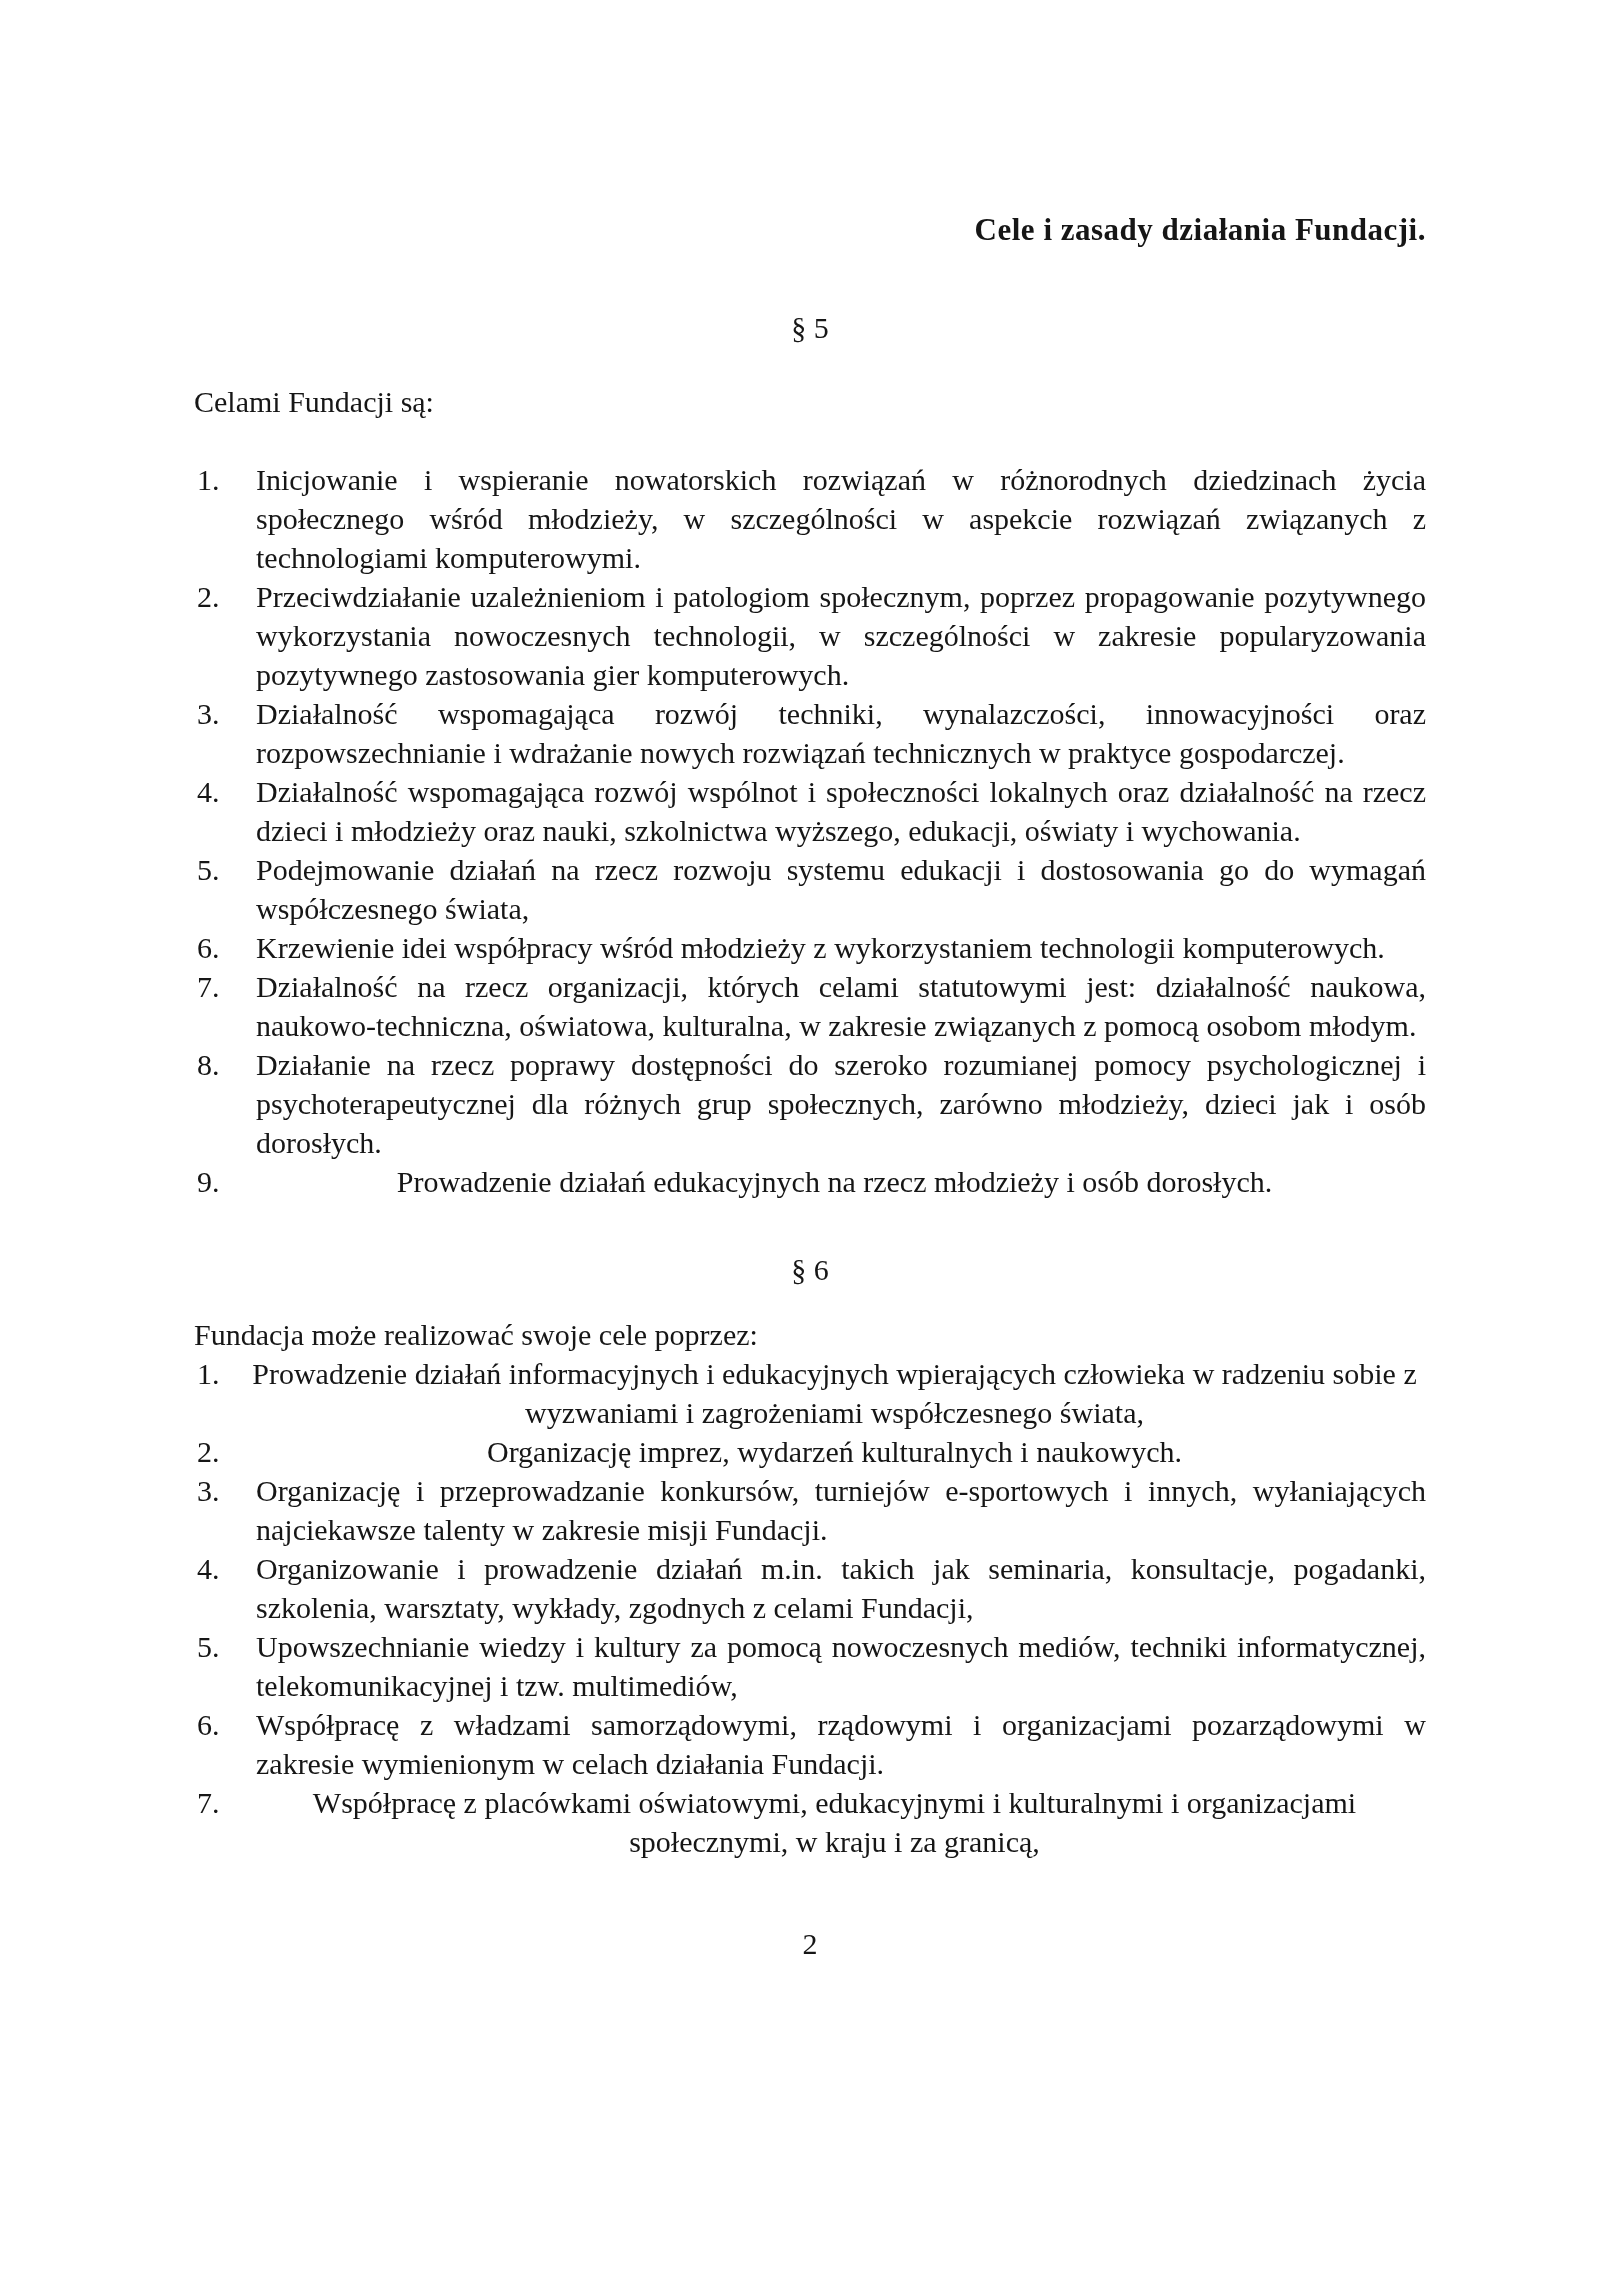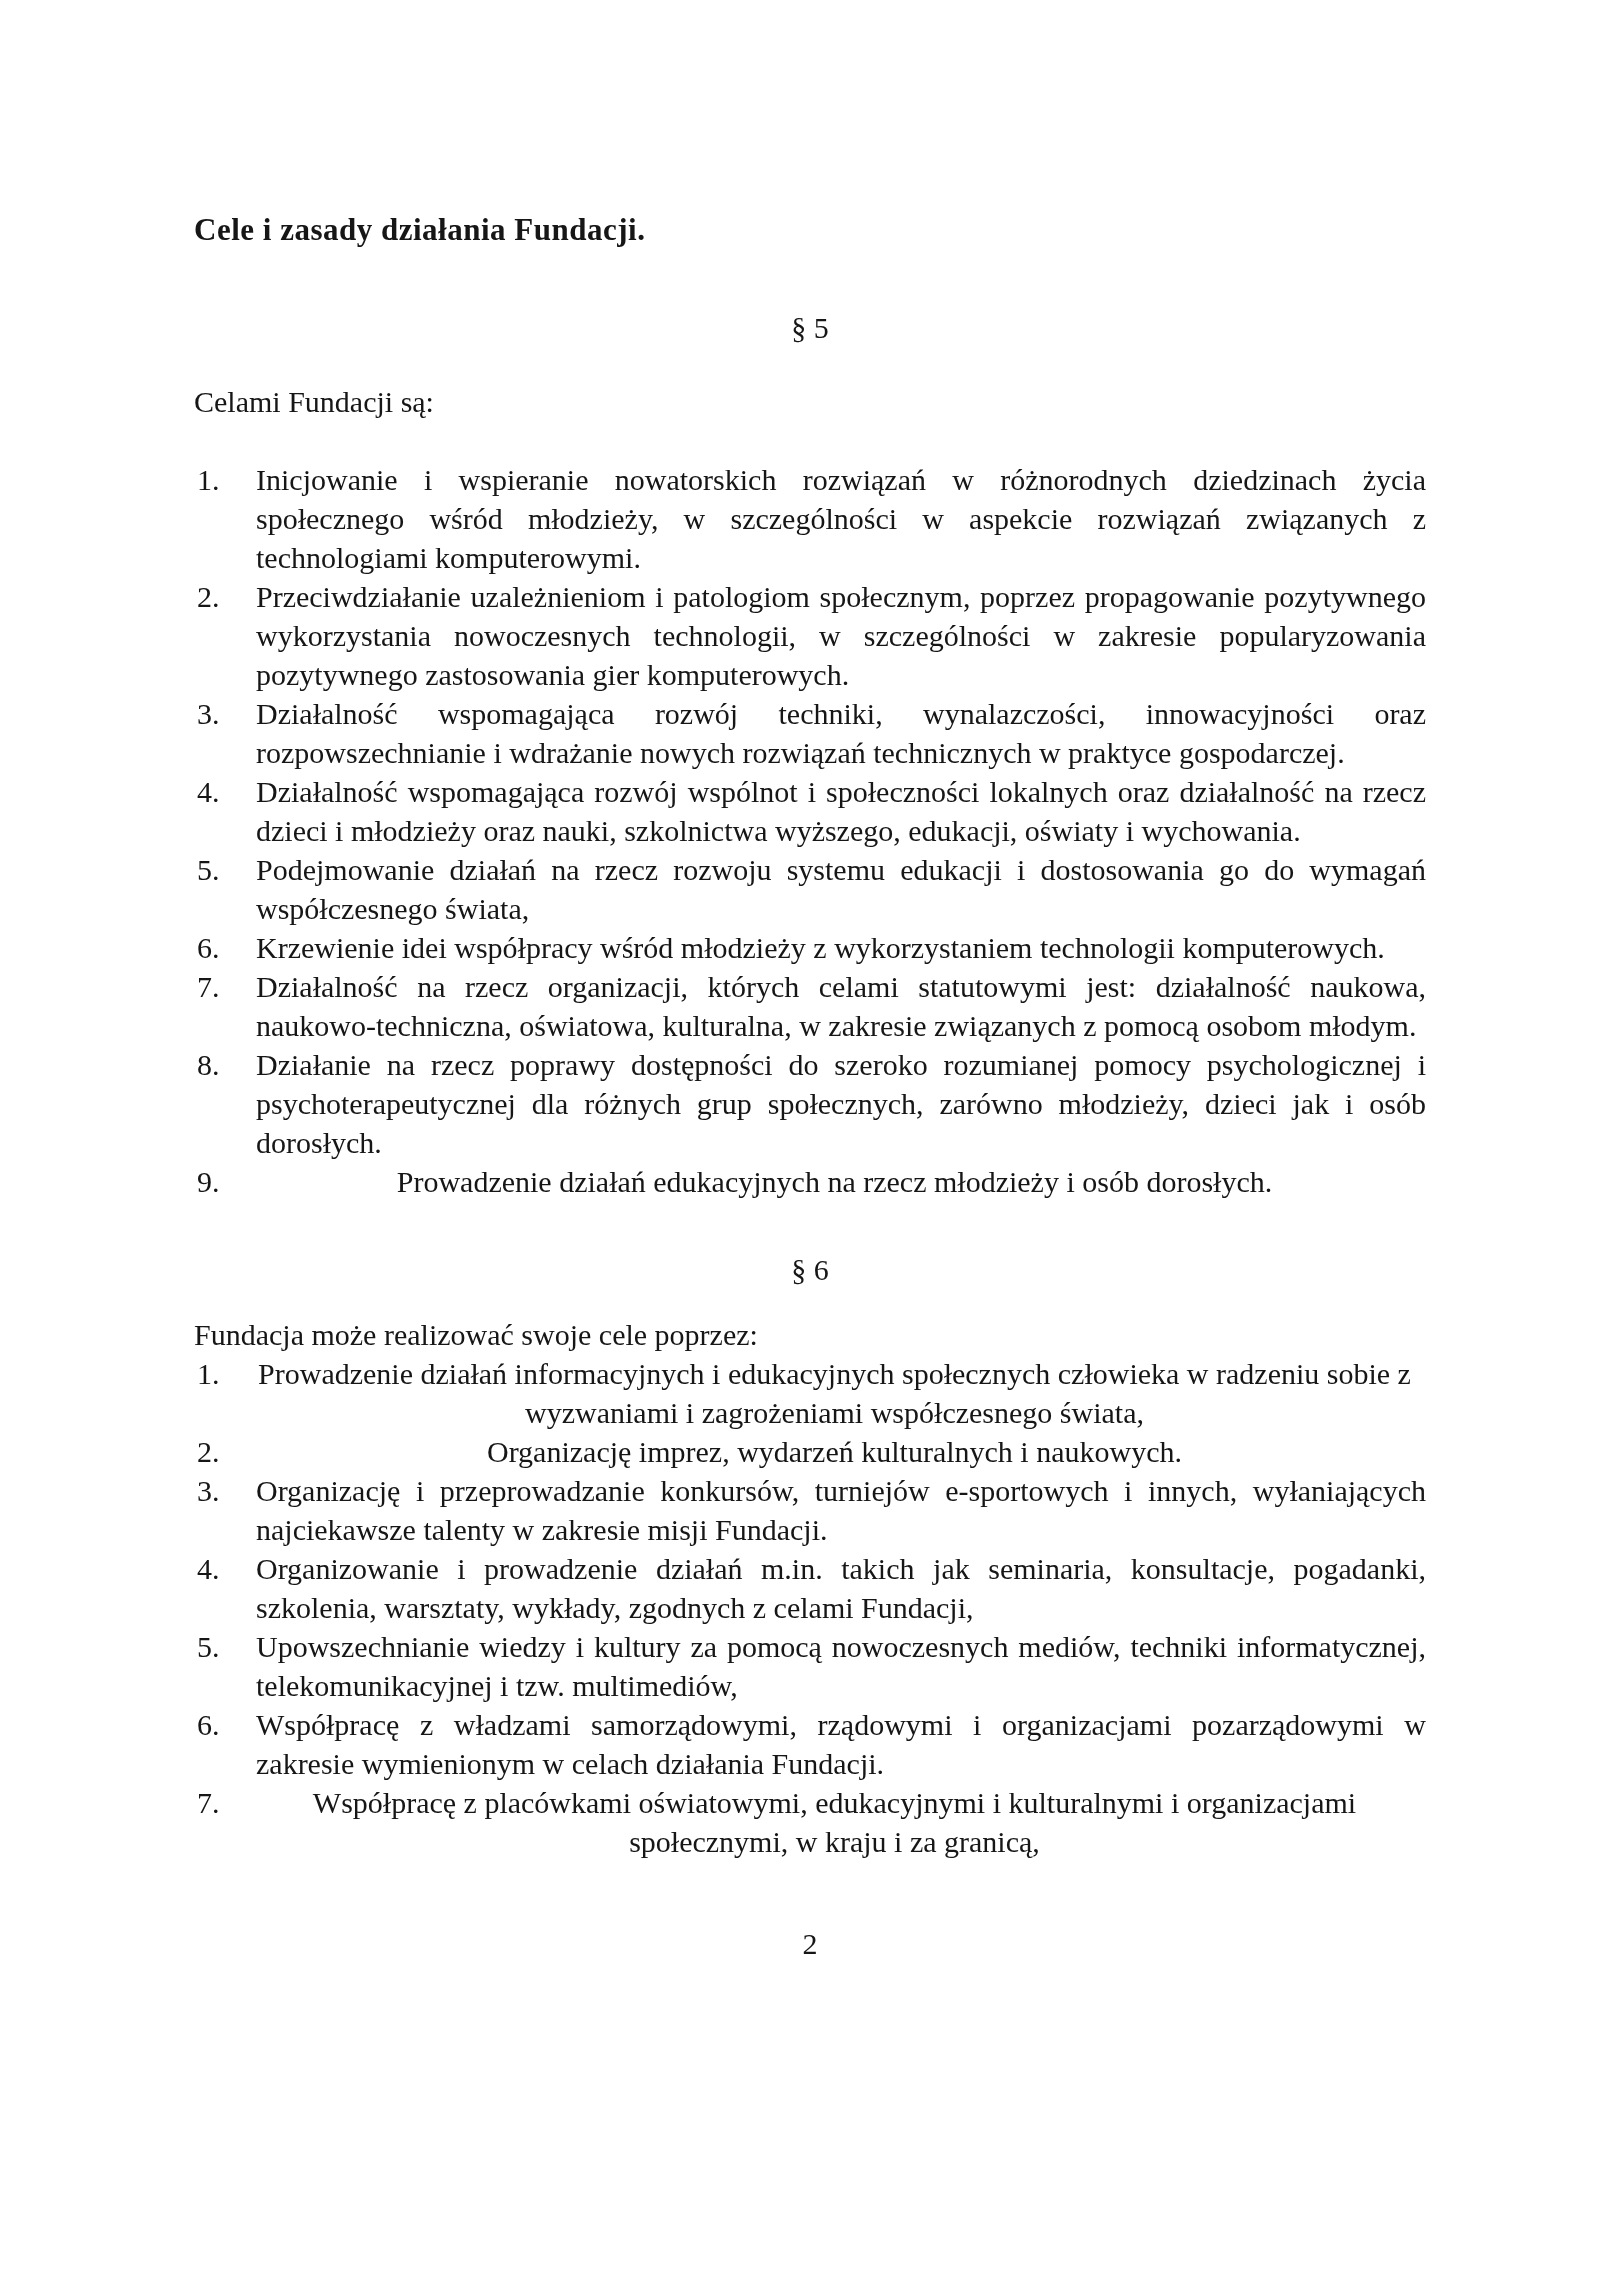--- a/index.html
+++ b/index.html
@@ -21,21 +21,21 @@
   .content {
     position: absolute;
     left: 194px;
     top: 0;
     width: 1232px;
   }
   .doc-title {
     margin: 210px 0 0 0;
     font-size: 31px;
     font-weight: bold;
-    text-align: left;
+    text-align: right;
     letter-spacing: 0.5px;
   }
   .section-heading {
     text-align: center;
   }
   .section-heading.s5 { margin-top: 59px; }
   .section-heading.s6 { margin-top: 49px; }
   .intro5 { margin-top: 35px; }
   .intro6 { margin-top: 26px; }
   .num-list { margin-top: 0; }
@@ -113,21 +113,21 @@
         </div>
       </div>
 
     <div class="section-heading s6">§ 6</div>
 
     <div class="intro6">Fundacja może realizować swoje cele poprzez:</div>
 
     <div class="num-list">
         <div class="item">
           <span class="num">1.</span>
-          <span class="txt">Prowadzenie działań informacyjnych i edukacyjnych społecznych człowieka w radzeniu sobie z wyzwaniami i zagrożeniami współczesnego świata,</span>
+          <span class="txt">Prowadzenie działań informacyjnych i edukacyjnych wpierających człowieka w radzeniu sobie z wyzwaniami i zagrożeniami współczesnego świata,</span>
         </div>
         <div class="item">
           <span class="num">2.</span>
           <span class="txt">Organizację imprez, wydarzeń kulturalnych i naukowych.</span>
         </div>
         <div class="item justify">
           <span class="num">3.</span>
           <span class="txt">Organizację i przeprowadzanie konkursów, turniejów e-sportowych i innych, wyłaniających najciekawsze talenty w zakresie misji Fundacji.</span>
         </div>
         <div class="item justify">

